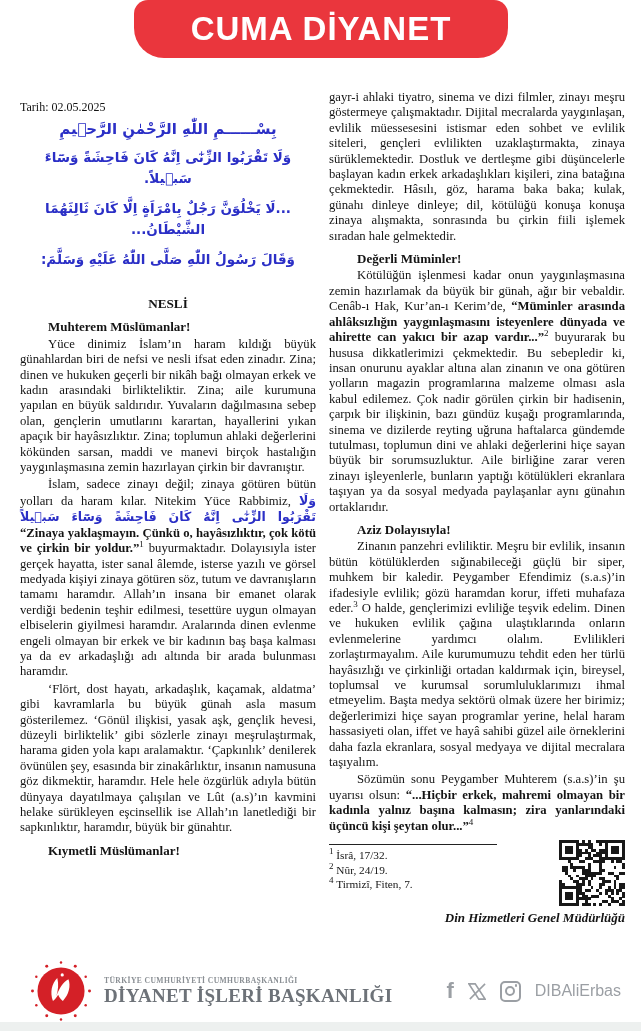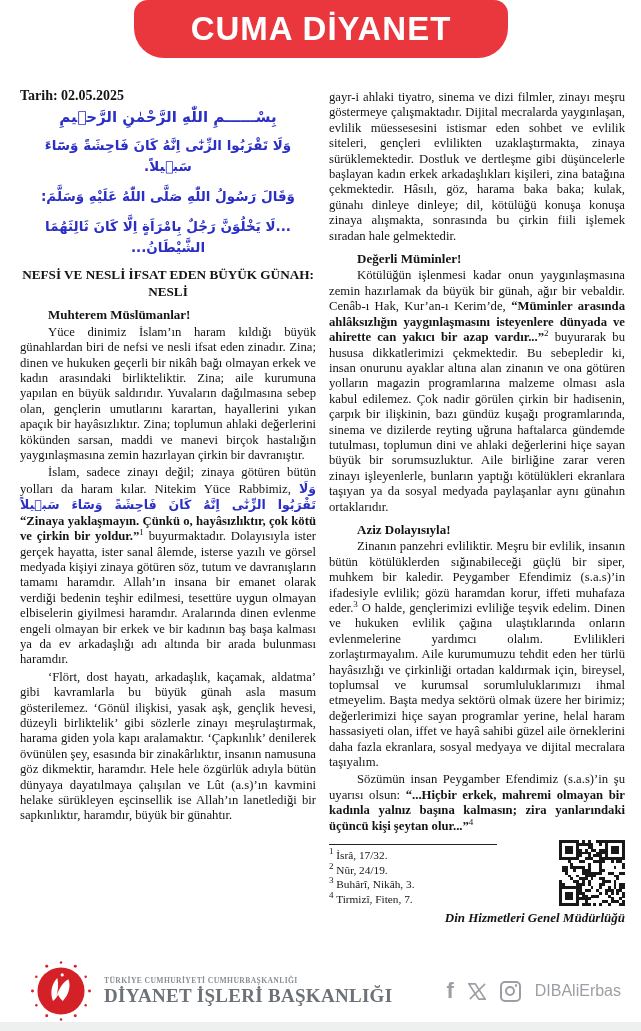--- a/index.html
+++ b/index.html
@@ -9,21 +9,21 @@
   
   .header-band{position:absolute;top:0;left:134px;width:374px;height:58px;background:#ea363d;
 ated border-radius:14px;
     border-radius:14px 14px 30px 30px;display:flex;align-items:center;justify-content:center;}
   .header-band .title{color:#fff;font-family:"Liberation Sans",sans-serif;font-weight:bold;
     font-size:33px;letter-spacing:1px;}
 
   
   .content{position:absolute;top:88px;left:20px;width:605px;display:flex;gap:13px;}
   .col{width:296px;text-align:justify;font-size:12.7px;line-height:15.4px;}
-  .date{font-weight:bold;font-size:14px;margin-bottom:2px;}
+  .date{font-weight:normal;font-size:12px;margin-bottom:2px;margin-top:12px;}
   .ar{font-family:"DejaVu Sans",sans-serif;color:#2b2fc6;direction:rtl;unicode-bidi:embed;}
   .arabic-block{text-align:center;margin:4px 0 6px;}
   .arabic-block .line{font-size:13.5px;line-height:21px;margin-bottom:9px;font-weight:bold;}
   .arabic-block .bismillah{font-size:15px;margin-bottom:7px;}
   .doc-title{text-align:center;font-weight:bold;font-size:13.2px;line-height:16.5px;margin:6px 0 3px;}
   .heading{font-weight:bold;padding-left:28px;margin:7px 0 1px;text-align:left;font-size:13px;}
   .para{margin:2px 0 0;text-indent:28px;}
   .para.cont{text-indent:0;}
   .b{font-weight:bold;}
   sup{font-size:9px;line-height:0;}
@@ -66,48 +66,49 @@
   </div>
 
   <div class="content">
 
     <div class="col">
       <div class="date">Tarih: 02.05.2025</div>
 
       <div class="arabic-block">
         <div class="line ar bismillah">بِسْــــــمِ اللّٰهِ الرَّحْمٰنِ الرَّح۪يمِ</div>
         <div class="line ar">وَلَا تَقْرَبُوا الزِّنٰٓى اِنَّهُ كَانَ فَاحِشَةً وَسَٓاءَ سَب۪يلاً.</div>
+        <div class="line ar">...لَا يَخْلُوَنَّ رَجُلٌ بِامْرَاَةٍ اِلَّا كَانَ ثَالِثَهُمَا الشَّيْطَانُ...</div>
         <div class="line ar">وَقَالَ رَسُولُ اللّٰهِ صَلَّى اللّٰهُ عَلَيْهِ وَسَلَّمَ:</div>
-        <div class="line ar">...لَا يَخْلُوَنَّ رَجُلٌ بِامْرَاَةٍ اِلَّا كَانَ ثَالِثَهُمَا الشَّيْطَانُ...</div>
       </div>
 
       <div class="doc-title">
-        <span>NEFSİ VE NESLİ İFSAT EDEN BÜYÜK GÜNAH:</span><br>
+        <br>
         <span>NESLİ</span>
       </div>
 
       <div class="heading">Muhterem Müslümanlar!</div>
       <p class="para">Yüce dinimiz İslam’ın haram kıldığı büyük günahlardan biri de nefsi ve nesli ifsat eden zinadır. Zina; dinen ve hukuken geçerli bir nikâh bağı olmayan erkek ve kadın arasındaki birlikteliktir. Zina; aile kurumuna yapılan en büyük saldırıdır. Yuvaların dağılmasına sebep olan, gençlerin umutlarını karartan, hayallerini yıkan apaçık bir hayâsızlıktır. Zina; toplumun ahlaki değerlerini kökünden sarsan, maddi ve manevi birçok hastalığın yaygınlaşmasına zemin hazırlayan çirkin bir davranıştır.</p>
 
       <p class="para"><span>İslam, sadece zinayı değil; zinaya götüren bütün yolları da haram kılar. Nitekim Yüce Rabbimiz, </span><span class="inline-ar">وَلَا تَقْرَبُوا الزِّنٰٓى اِنَّهُ كَانَ فَاحِشَةً وَسَٓاءَ سَب۪يلاً</span><span class="b"> “Zinaya yaklaşmayın. Çünkü o, hayâsızlıktır, çok kötü ve çirkin bir yoldur.”</span><sup>1</sup><span> buyurmaktadır. Dolayısıyla ister gerçek hayatta, ister sanal âlemde, isterse yazılı ve görsel medyada kişiyi zinaya götüren söz, tutum ve davranışların tamamı haramdır. Allah’ın insana bir emanet olarak verdiği bedenin teşhir edilmesi, tesettüre uygun olmayan elbiselerin giyilmesi haramdır. Aralarında dinen evlenme engeli olmayan bir erkek ve bir kadının baş başa kalması ya da ev arkadaşlığı adı altında bir arada bulunması haramdır.</span></p>
 
       <p class="para">‘Flört, dost hayatı, arkadaşlık, kaçamak, aldatma’ gibi kavramlarla bu büyük günah asla masum gösterilemez. ‘Gönül ilişkisi, yasak aşk, gençlik hevesi, düzeyli birliktelik’ gibi sözlerle zinayı meşrulaştırmak, harama giden yola kapı aralamaktır. ‘Çapkınlık’ denilerek övünülen şey, esasında bir zinakârlıktır, insanın namusuna göz dikmektir, haramdır. Hele hele özgürlük adıyla bütün dünyaya dayatılmaya çalışılan ve Lût (a.s)’ın kavmini helake sürükleyen eşcinsellik ise Allah’ın lanetlediği bir sapkınlıktır, haramdır, büyük bir günahtır.</p>
 
+      <div class="heading">Kıymetli Müslümanlar!</div>
     </div>
 
     <div class="col">
       <p class="para cont">gayr-i ahlaki tiyatro, sinema ve dizi filmler, zinayı meşru göstermeye çalışmaktadır. Dijital mecralarda yaygınlaşan, evlilik müessesesini istismar eden sohbet ve evlilik siteleri, gençleri evlilikten uzaklaştırmakta, zinaya sürüklemektedir. Dostluk ve dertleşme gibi düşüncelerle başlayan kadın erkek arkadaşlıkları kişileri, zina batağına çekmektedir. Hâsılı, göz, harama baka baka; kulak, günahı dinleye dinleye; dil, kötülüğü konuşa konuşa zinaya alışmakta, sonrasında bu çirkin fiili işlemek sıradan hale gelmektedir.</p>
 
       <div class="heading">Değerli Müminler!</div>
       <p class="para"><span>Kötülüğün işlenmesi kadar onun yaygınlaşmasına zemin hazırlamak da büyük bir günah, ağır bir vebaldir. Cenâb-ı Hak, Kur’an-ı Kerim’de, </span><span class="b">“Müminler arasında ahlâksızlığın yaygınlaşmasını isteyenlere dünyada ve ahirette can yakıcı bir azap vardır...”</span><sup>2</sup><span> buyurarak bu hususa dikkatlerimizi çekmektedir. Bu sebepledir ki, insan onurunu ayaklar altına alan zinanın ve ona götüren yolların magazin programlarına malzeme olması asla kabul edilemez. Çok nadir görülen çirkin bir hadisenin, çarpık bir ilişkinin, bazı gündüz kuşağı programlarında, sinema ve dizilerde reyting uğruna haftalarca gündemde tutulması, toplumun dini ve ahlaki değerlerini hiçe sayan büyük bir sorumsuzluktur. Aile birliğine zarar veren zinayı işleyenlerle, bunların yaptığı kötülükleri ekranlara taşıyan ya da sosyal medyada paylaşanlar aynı günahın ortaklarıdır.</span></p>
 
       <div class="heading">Aziz Dolayısıyla!</div>
       <p class="para"><span>Zinanın panzehri evliliktir. Meşru bir evlilik, insanın bütün kötülüklerden sığınabileceği güçlü bir siper, muhkem bir kaledir. Peygamber Efendimiz (s.a.s)’in ifadesiyle evlilik; gözü haramdan korur, iffeti muhafaza eder.</span><sup>3</sup><span> O halde, gençlerimizi evliliğe teşvik edelim. Dinen ve hukuken evlilik çağına ulaştıklarında onların evlenmelerine yardımcı olalım. Evlilikleri zorlaştırmayalım. Aile kurumumuzu tehdit eden her türlü hayâsızlığı ve çirkinliği ortadan kaldırmak için, bireysel, toplumsal ve kurumsal sorumluluklarımızı ihmal etmeyelim. Başta medya sektörü olmak üzere her birimiz; değerlerimizi hiçe sayan programlar yerine, helal haram hassasiyeti olan, iffet ve hayâ sahibi güzel aile örneklerini daha fazla ekranlara, sosyal medyaya ve dijital mecralara taşıyalım.</span></p>
 
-      <p class="para"><span>Sözümün insan Peygamber Efendimiz (s.a.s)’in şu uyarısı olsun: </span><span class="b">“...Hiçbir erkek, mahremi olmayan bir kadınla yalnız başına kalmasın; zira yanlarındaki üçüncü kişi şeytan olur...”</span><sup>4</sup></p>
+      <p class="para"><span>Sözümün sonu Peygamber Muhterem (s.a.s)’in şu uyarısı olsun: </span><span class="b">“...Hiçbir erkek, mahremi olmayan bir kadınla yalnız başına kalmasın; zira yanlarındaki üçüncü kişi şeytan olur...”</span><sup>4</sup></p>
 
       <div class="fn-area">
         <div class="qr" id="qr">
             <i style="left: 0px; top: 0px;"></i>
             <i style="left: 2.87px; top: 0px;"></i>
             <i style="left: 5.74px; top: 0px;"></i>
             <i style="left: 8.61px; top: 0px;"></i>
             <i style="left: 11.48px; top: 0px;"></i>
             <i style="left: 14.35px; top: 0px;"></i>
             <i style="left: 17.22px; top: 0px;"></i>
@@ -368,21 +369,20 @@
             <i style="left: 28.7px; top: 63.14px;"></i>
             <i style="left: 34.44px; top: 63.14px;"></i>
             <i style="left: 40.18px; top: 63.14px;"></i>
             <i style="left: 48.79px; top: 63.14px;"></i>
             <i style="left: 60.27px; top: 63.14px;"></i>
             <i style="left: 63.14px; top: 63.14px;"></i>
           </div>
         <div class="fn-rule"></div>
         <div class="fn"><sup>1</sup> <span>İsrâ, 17/32.</span></div>
         <div class="fn"><sup>2</sup> <span>Nûr, 24/19.</span></div>
-        <div class="fn"><sup>3</sup> <span>Buhârî, Nikâh, 3.</span></div>
         <div class="fn"><sup>4</sup> <span>Tirmizî, Fiten, 7.</span></div>
         <div class="credit">Din Hizmetleri Genel Müdürlüğü</div>
       </div>
     </div>
   </div>
 
   <div class="footer">
     <div class="logo-wrap">
       <svg viewBox="0 0 100 100" width="62" height="62" aria-hidden="true">
         <g fill="#d42027">

